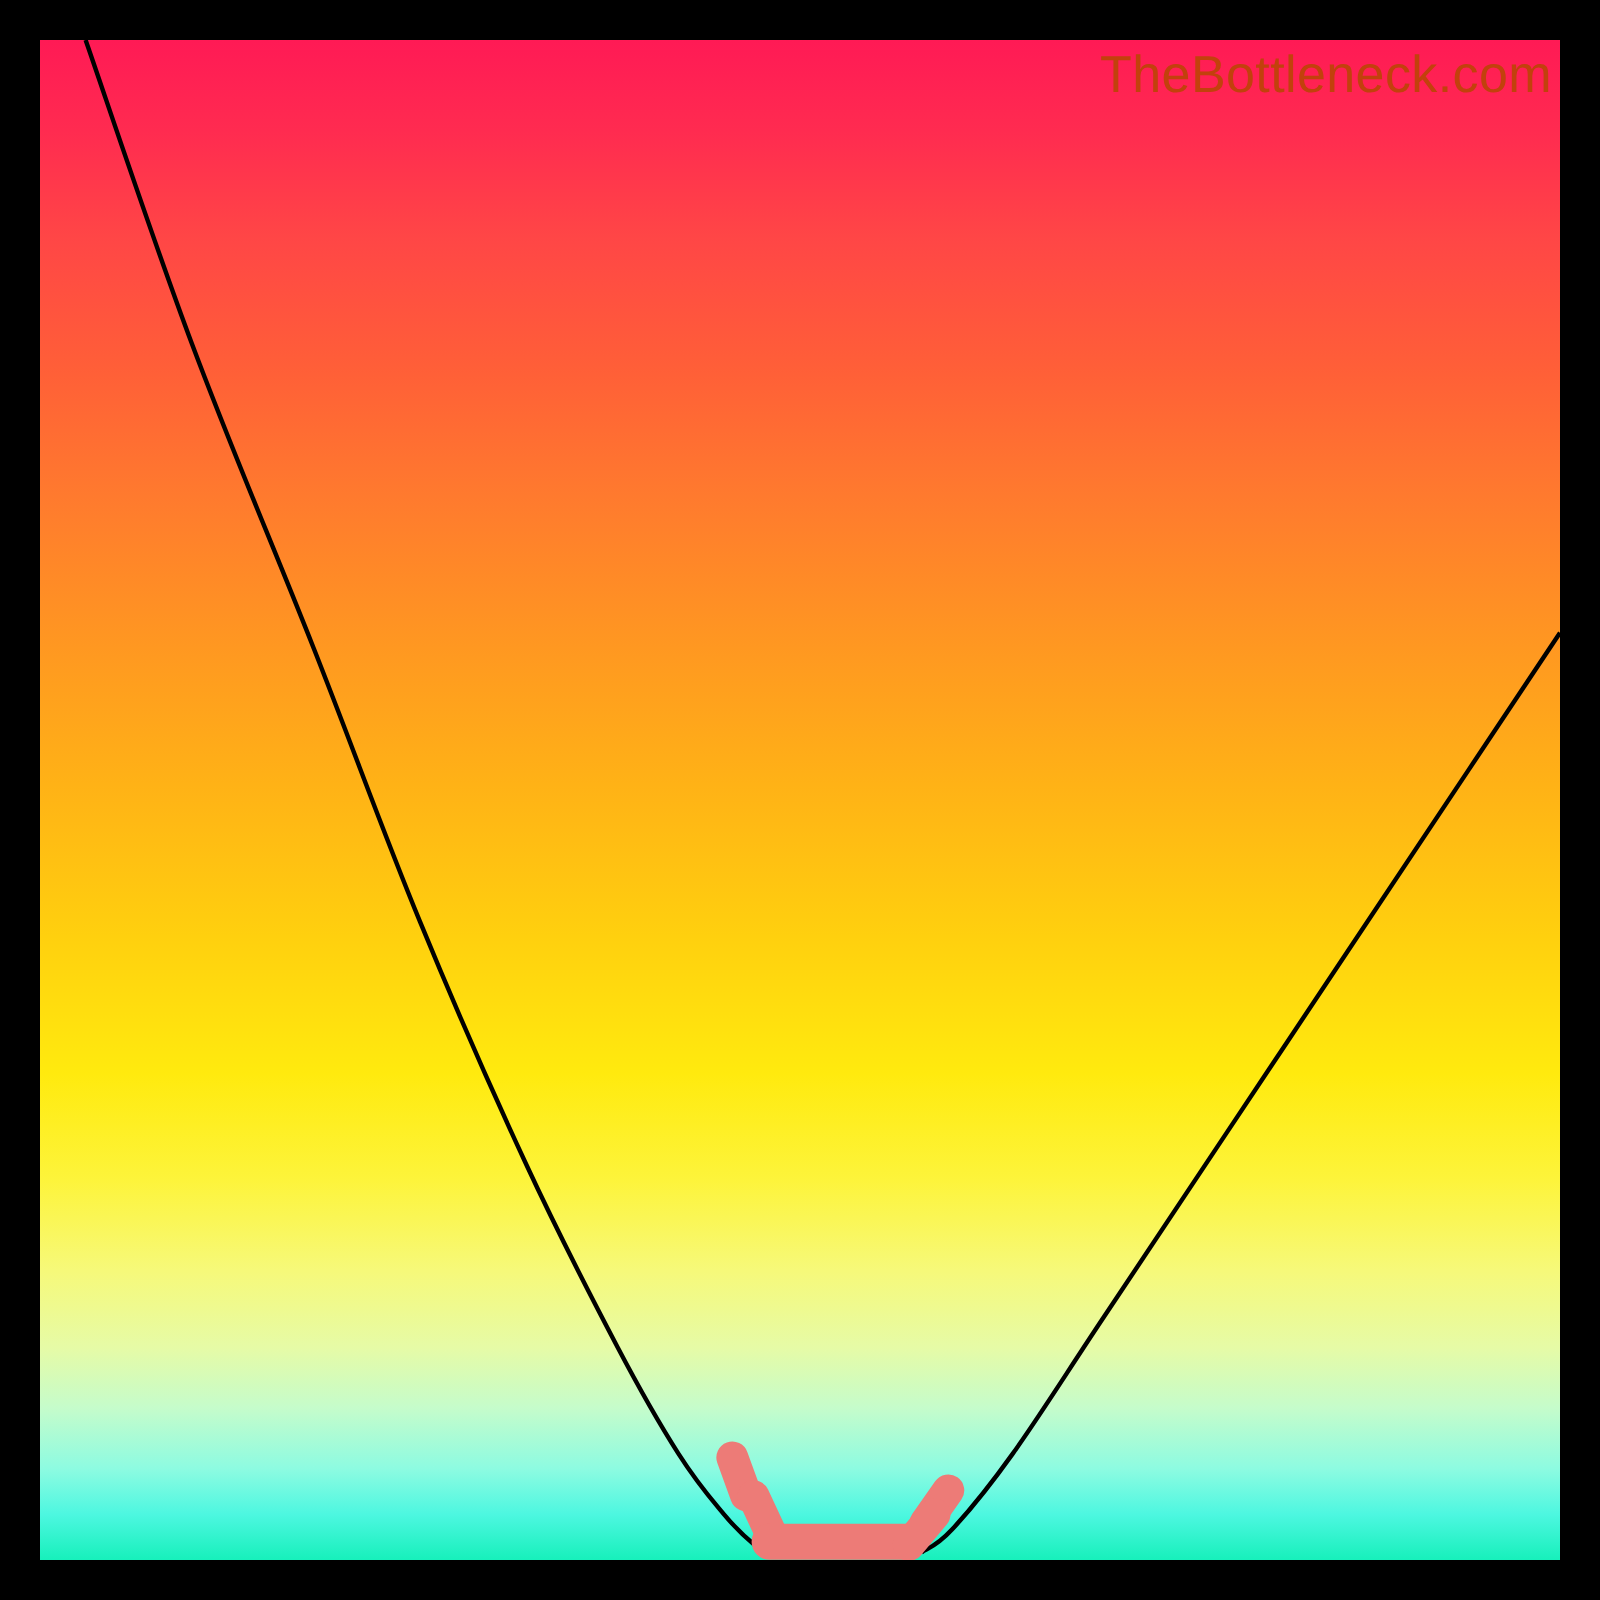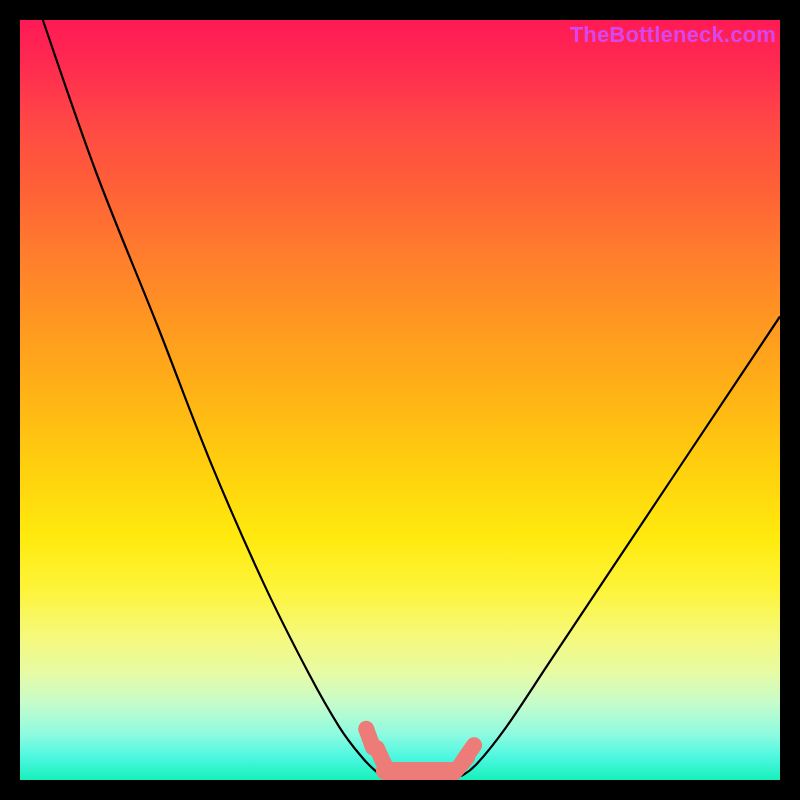--- a/index.html
+++ b/index.html
@@ -41,23 +41,23 @@
       #c5fccb 90%,
       #8dfbe1 94%,
       #4df7e0 97%,
       #17f0bb 100%
     );
   }
   .watermark {
     position: absolute;
     top: 22px;
     right: 24px;
-    color: #d946ef;
-    font-size: 22px;
-    font-weight: 700;
+    color: #c2410c;
+    font-size: 26px;
+    font-weight: 400;
     letter-spacing: 0.2px;
     z-index: 30;
   }
   svg.curves {
     position: absolute;
     top: 20px;
     left: 20px;
     width: 760px;
     height: 760px;
     z-index: 20;

